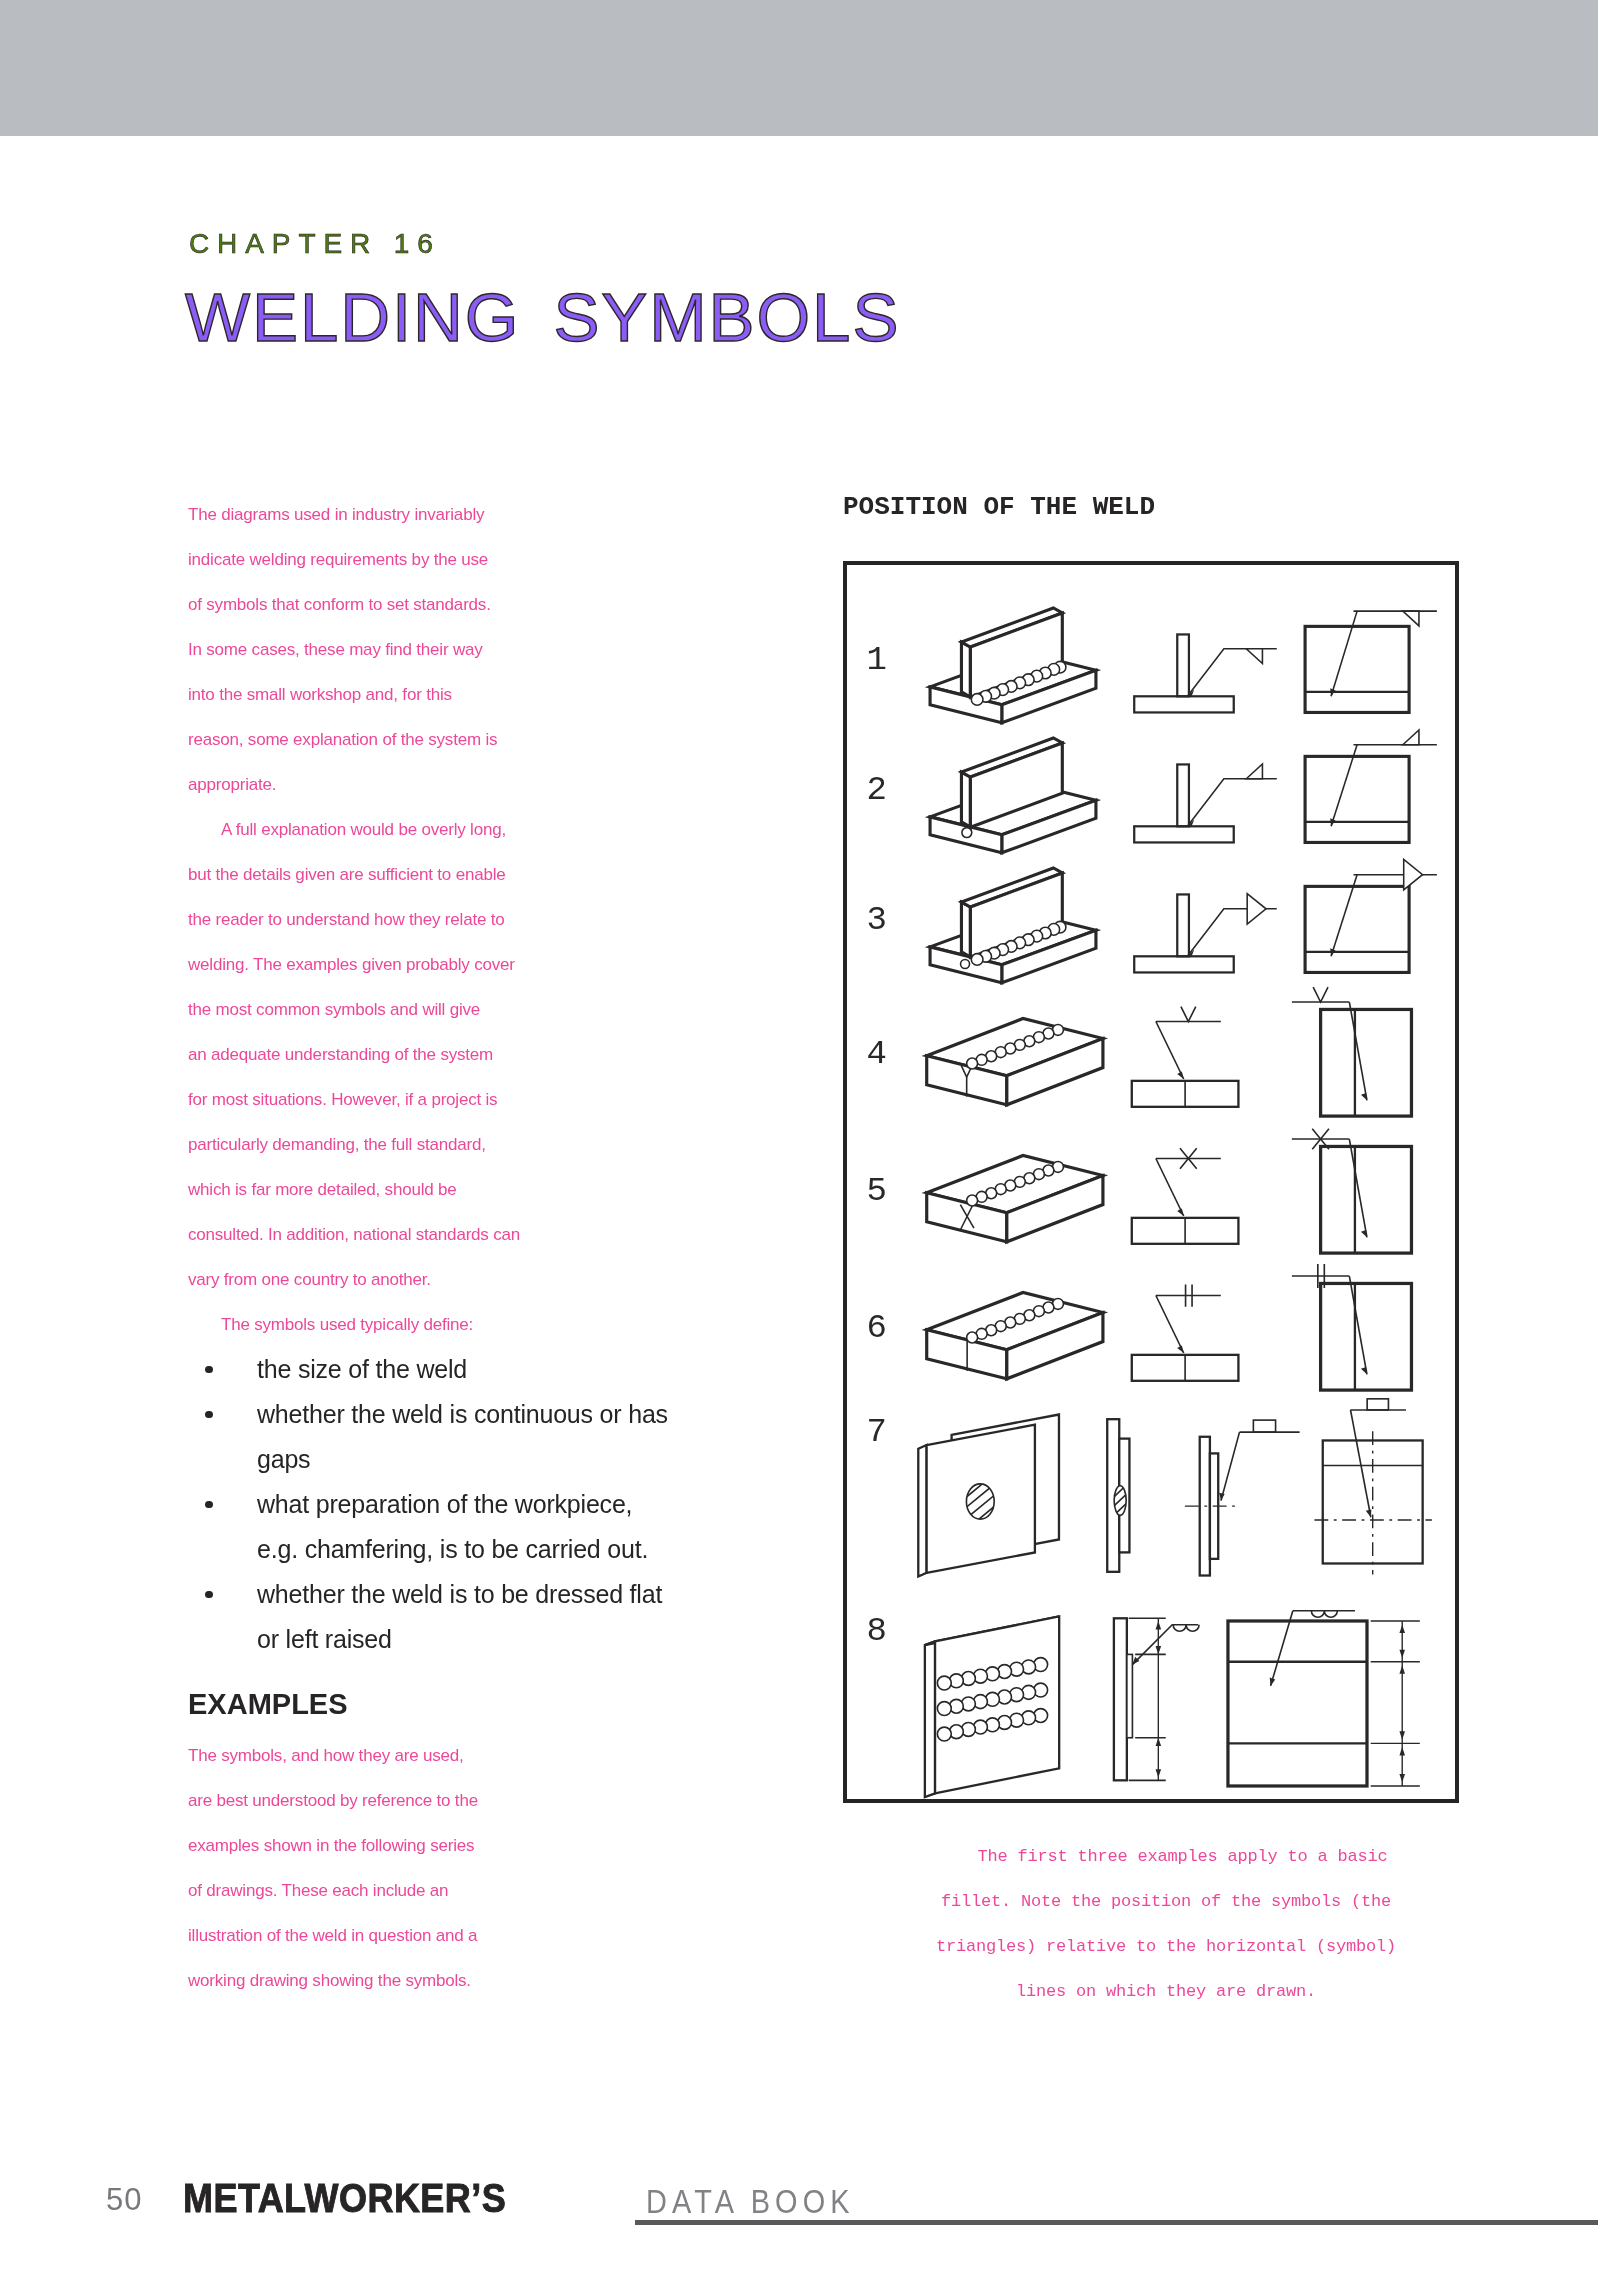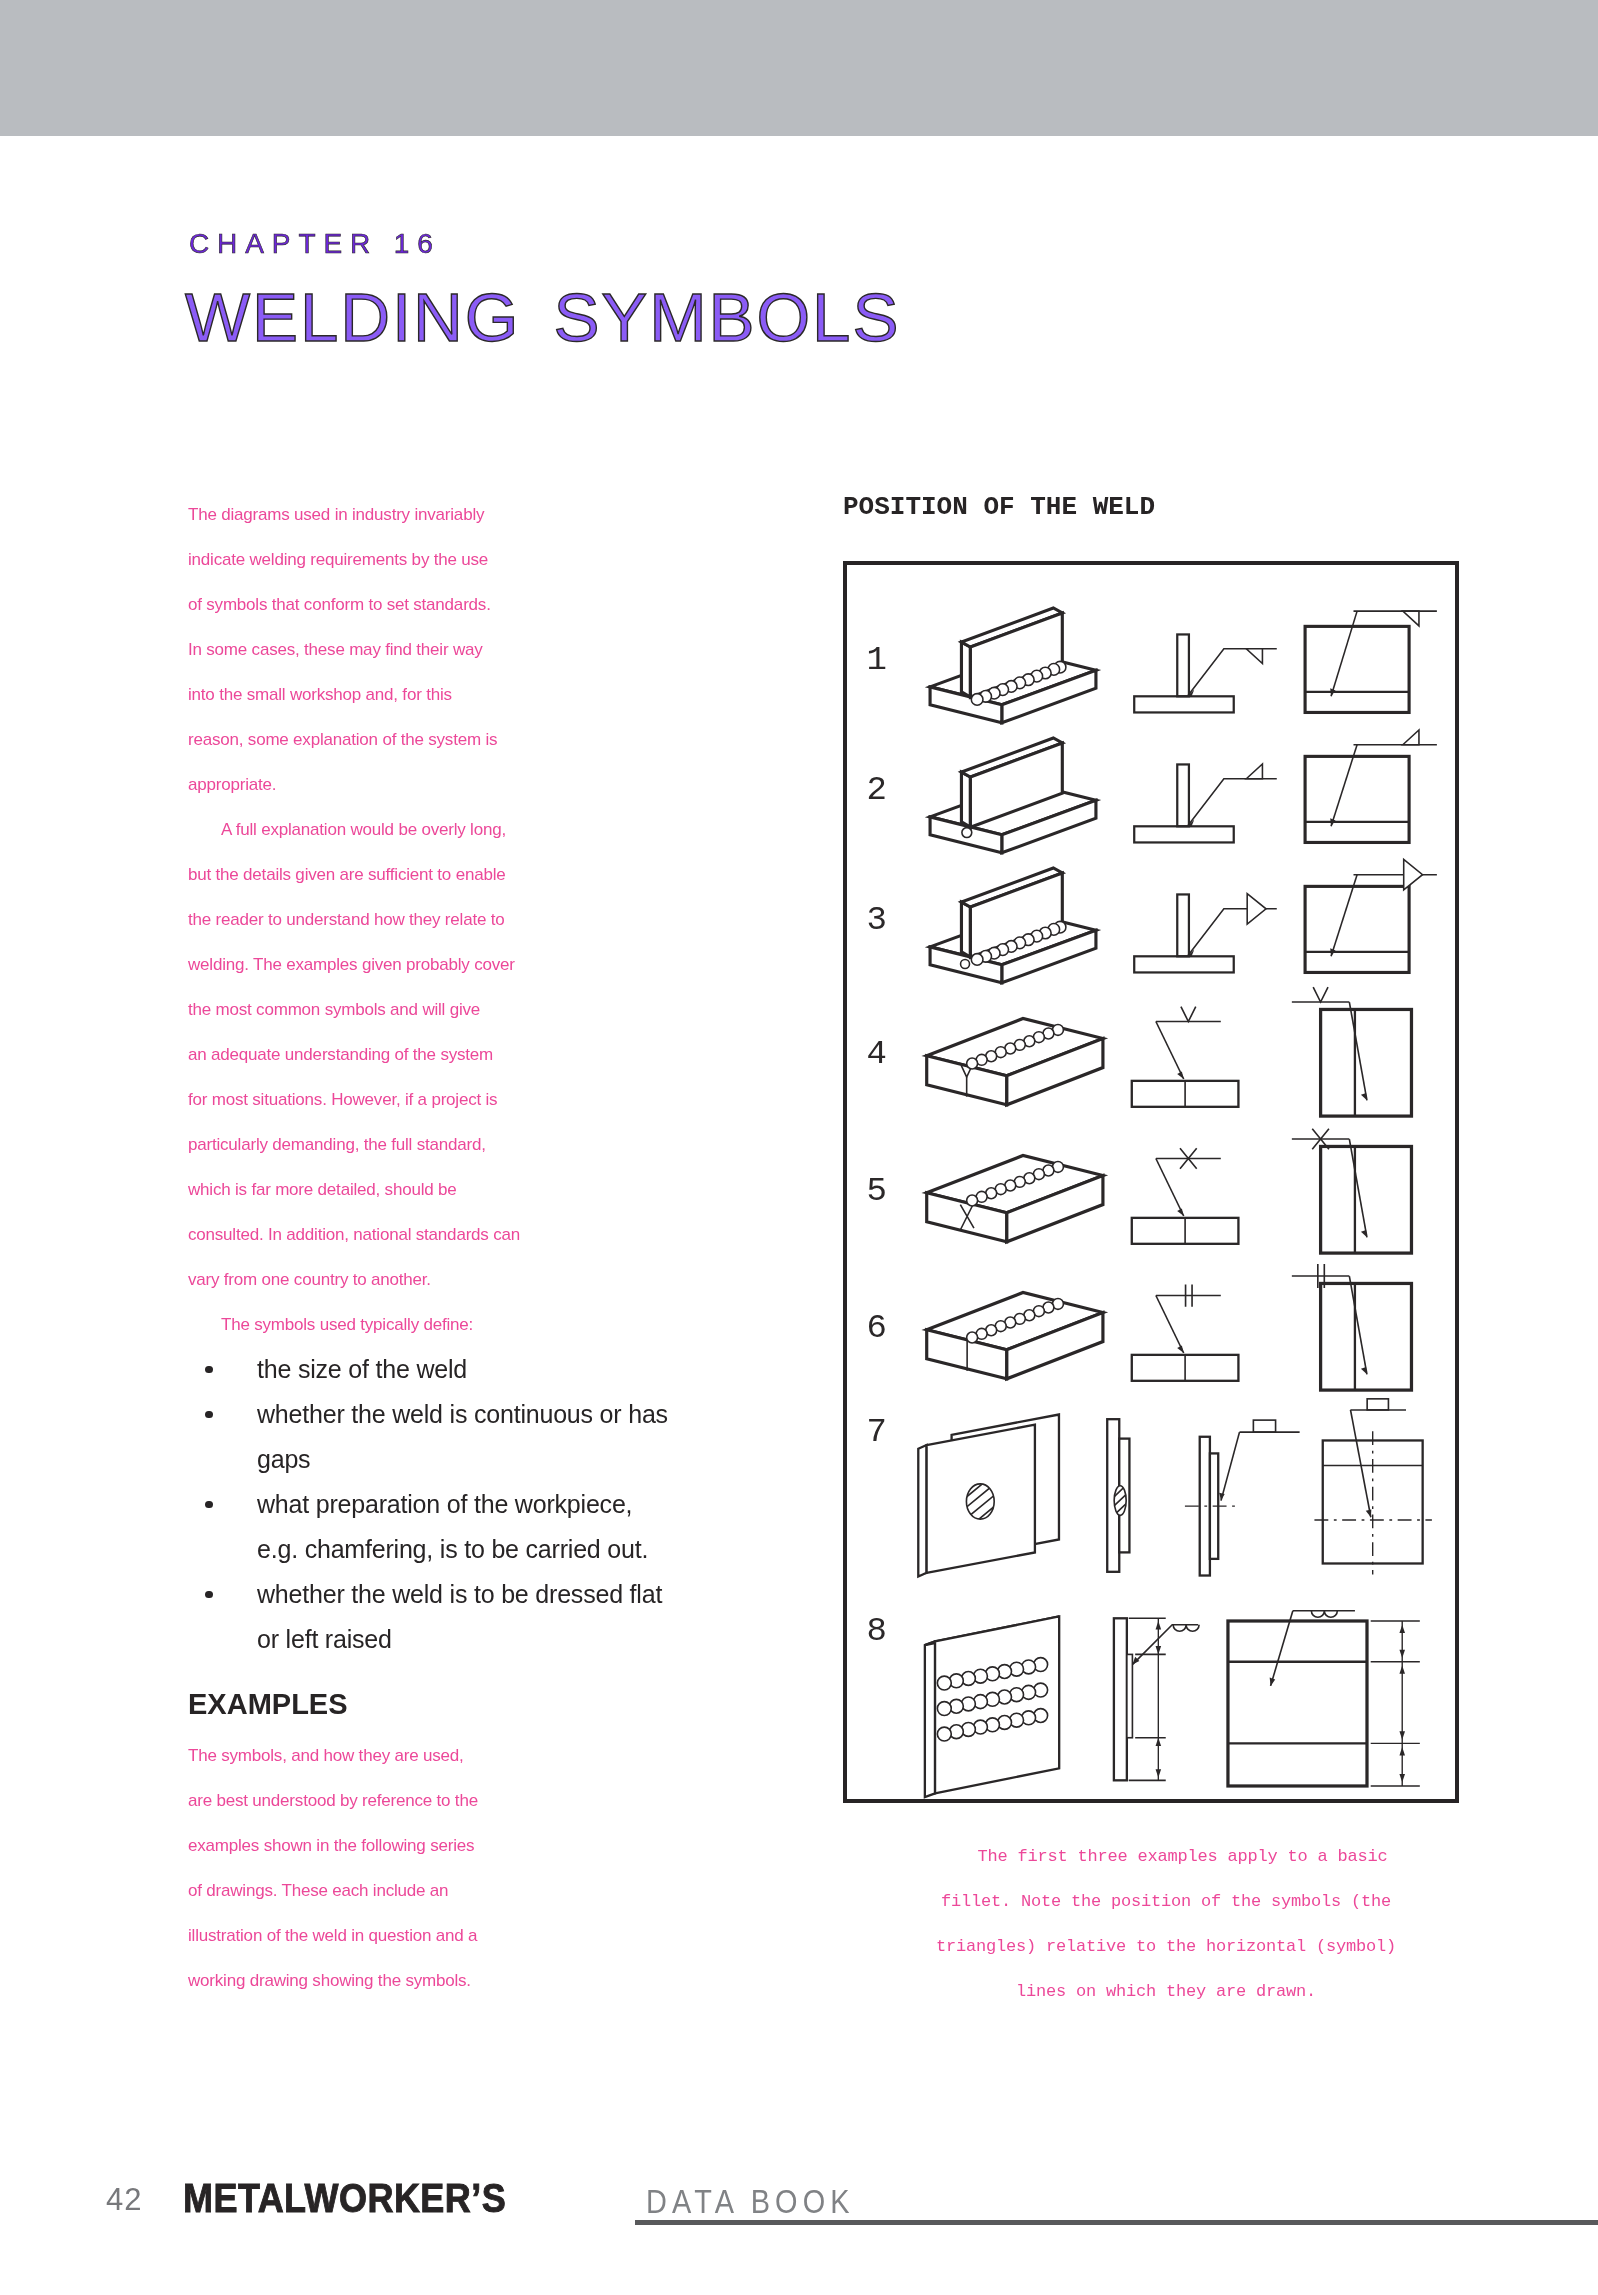--- a/index.html
+++ b/index.html
@@ -7,21 +7,21 @@
   body {
     width:1598px; height:2295px; position:relative;
     font-family:"Liberation Sans", sans-serif;
     color:#272425;
   }
   .page { position:absolute; inset:0; background:#ffffff; overflow:hidden; }
   .top-band { position:absolute; left:0; top:0; width:100%; height:136px; background:#b9bcc0; }
 
   .kicker {
     position:absolute; left:189px; top:228px;
-    font-size:28px; letter-spacing:7.9px; color:#6d28d9;
+    font-size:28px; letter-spacing:7.9px; color:#4d7c0f;
     -webkit-text-stroke:0.6px #2b2829;
   }
   .title {
     position:absolute; left:185px; top:278px;
     font-size:69px; letter-spacing:1.9px; word-spacing:12px; color:#8b5cf6;
     -webkit-text-stroke:1.4px #2b2829;
   }
 
   .col-left  { position:absolute; left:188px;  top:492px; width:626px; }
   .col-right { position:absolute; left:843px; top:492px; width:646px;font-family:Liberation Mono, monospace; }
@@ -470,20 +470,20 @@
 
     </div>
 
     <p class="flow indent caption">The first three examples apply to a basic
 fillet. Note the position of the symbols (the
 triangles) relative to the horizontal (symbol)
 lines on which they are drawn.</p>
   </div>
 
   <div>
-    <span class="page-num">42</span>
+    <span class="page-num">50</span>
     <span class="book-title">METALWORKER’S</span>
     <span class="book-sub">DATA BOOK</span>
     <div class="footer-rule"></div>
   </div>
 
 </div>
 
 
 </body></html>

